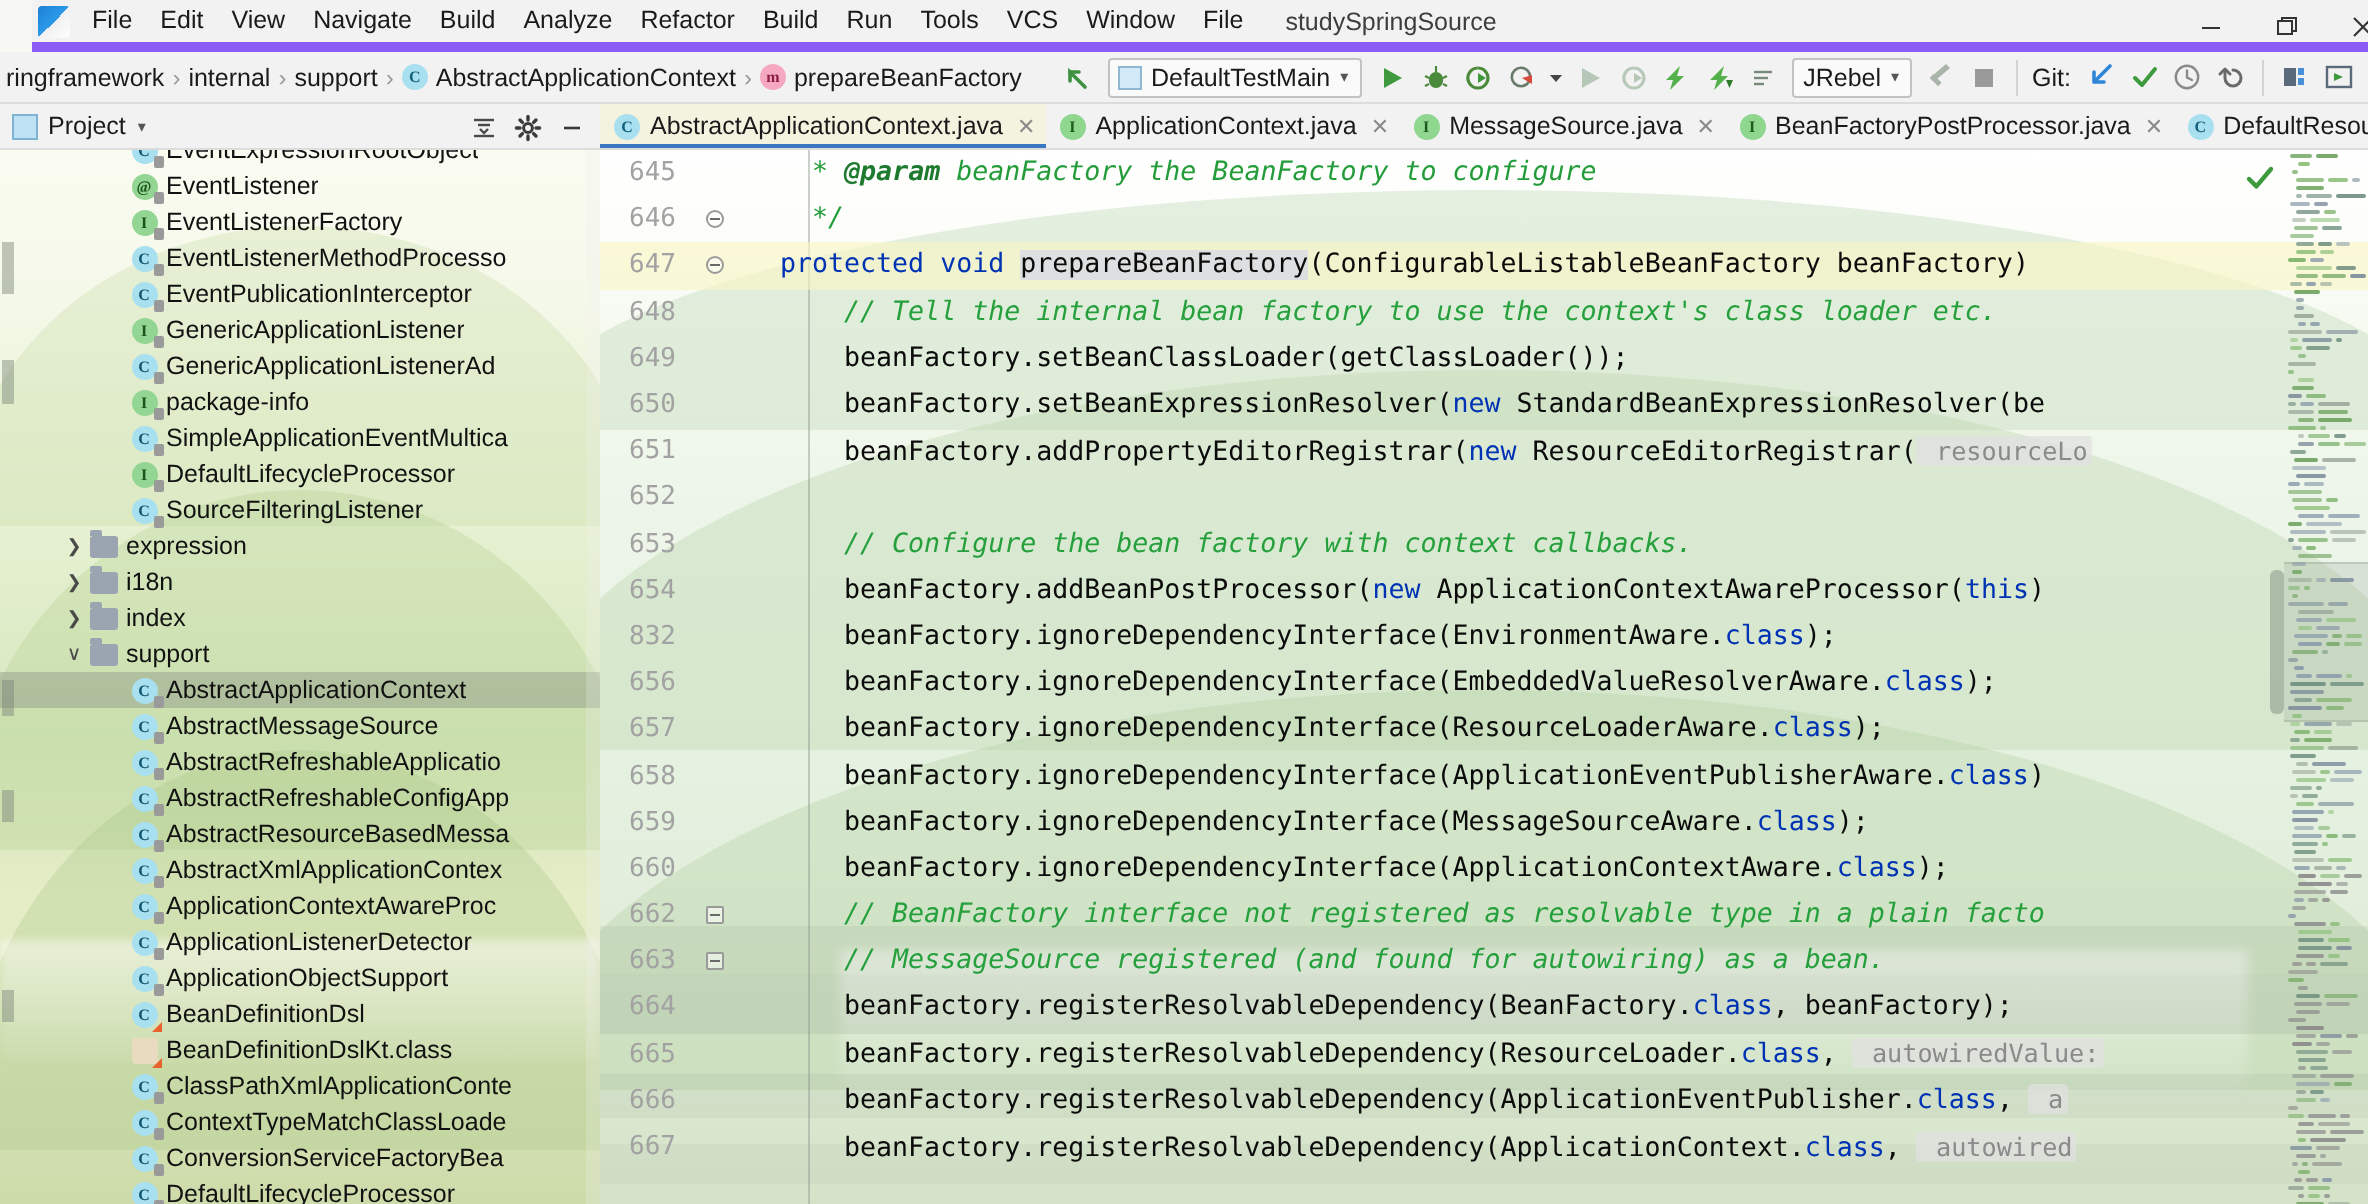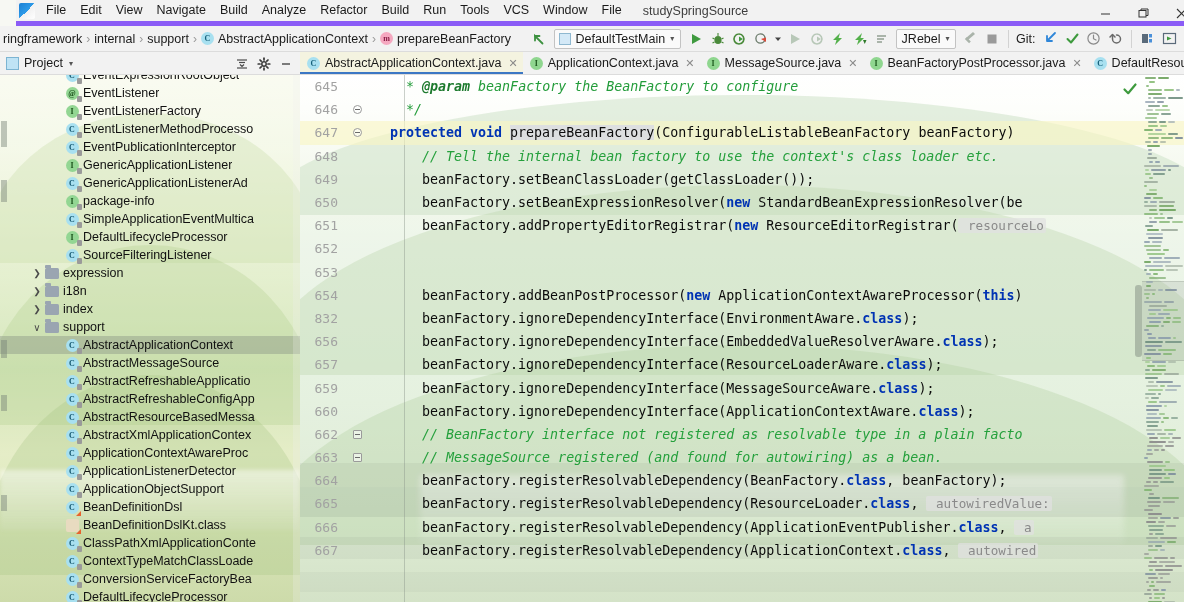--- a/index.html
+++ b/index.html
@@ -262,21 +262,21 @@
   .foldbox:after {
     content: ''; position: absolute; left: 1px; right: 1px; top: 3px; height: 1px; background: #6a6a6a;
   }
   .foldbox.open { border-radius: 50%; }
   .vbar {
     position: absolute; left: 104px; top: 0; bottom: 0; width: 1px; background: rgba(140,150,140,0.45);
   }
   .ctext { padding-left: 6px; }
 
   
-  .kw   { color: #0033b3; font-weight: bold; margin-top: 22px; }
+  .kw   { color: #0033b3; font-weight: normal; margin-top: 22px; }
   .cmt  { color: #25a03c; font-style: italic; }
   .doc  { color: #239c3a; font-style: italic; }
   .tag  { color: #1d7a2e; font-weight: bold; font-style: italic; }
   .hint {
     background: rgba(225,225,225,0.72); color: #8a8a8a; font-style: normal;
     padding: 0 2px; border-radius: 2px; font-size: 12.6px;
   }
   .methodhl { background: rgba(205,205,240,0.55); }
 
   .okcheck { position: absolute; right: 46px; top: 6px; }
@@ -807,25 +807,26 @@
       <div class="lines" id="code-lines">
 
       <div class="cline"><span class="lnum">645</span><span class="fold"></span><span class="ctext"><span class="doc">    * </span><span class="tag">@param</span><span class="doc"> beanFactory the BeanFactory to configure</span></span></div>
           <div class="cline"><span class="lnum">646</span><span class="fold"><span class="foldbox open"></span></span><span class="ctext"><span class="doc">    */</span></span></div>
           <div class="cline hl"><span class="lnum">647</span><span class="fold"><span class="foldbox open"></span></span><span class="ctext"><span class="kw">  protected void </span><span class="methodhl">prepareBeanFactory</span><span>(ConfigurableListableBeanFactory beanFactory) </span></span></div>
           <div class="cline"><span class="lnum">648</span><span class="fold"></span><span class="ctext"><span class="cmt">      // Tell the internal bean factory to use the context's class loader etc.</span></span></div>
           <div class="cline"><span class="lnum">649</span><span class="fold"></span><span class="ctext"><span>      beanFactory.setBeanClassLoader(getClassLoader());</span></span></div>
           <div class="cline"><span class="lnum">650</span><span class="fold"></span><span class="ctext"><span>      beanFactory.setBeanExpressionResolver(</span><span class="kw">new</span><span> StandardBeanExpressionResolver(be</span></span></div>
           <div class="cline"><span class="lnum">651</span><span class="fold"></span><span class="ctext"><span>      beanFactory.addPropertyEditorRegistrar(</span><span class="kw">new</span><span> ResourceEditorRegistrar(</span><span class="hint"> resourceLo</span></span></div>
           <div class="cline"><span class="lnum">652</span><span class="fold"></span><span class="ctext"></span></div>
-          <div class="cline"><span class="lnum">653</span><span class="fold"></span></div>
+          <div class="cline"><span class="lnum">653</span><span class="fold"></span><span class="ctext"><span class="cmt">      // Configure the bean factory with context callbacks.</span></span></div>
           <div class="cline"><span class="lnum">654</span><span class="fold"></span><span class="ctext"><span>      beanFactory.addBeanPostProcessor(</span><span class="kw">new</span><span> ApplicationContextAwareProcessor(</span><span class="kw">this</span><span>)</span></span></div>
           <div class="cline"><span class="lnum">832</span><span class="fold"></span><span class="ctext"><span>      beanFactory.ignoreDependencyInterface(EnvironmentAware.</span><span class="kw">class</span><span>);</span></span></div>
           <div class="cline"><span class="lnum">656</span><span class="fold"></span><span class="ctext"><span>      beanFactory.ignoreDependencyInterface(EmbeddedValueResolverAware.</span><span class="kw">class</span><span>);</span></span></div>
           <div class="cline"><span class="lnum">657</span><span class="fold"></span><span class="ctext"><span>      beanFactory.ignoreDependencyInterface(ResourceLoaderAware.</span><span class="kw">class</span><span>);</span></span></div>
+          <div class="cline"><span class="lnum">658</span><span class="fold"></span><span class="ctext"><span>      beanFactory.ignoreDependencyInterface(ApplicationEventPublisherAware.</span><span class="kw">class</span><span>)</span></span></div>
           <div class="cline"><span class="lnum">659</span><span class="fold"></span><span class="ctext"><span>      beanFactory.ignoreDependencyInterface(MessageSourceAware.</span><span class="kw">class</span><span>);</span></span></div>
           <div class="cline"><span class="lnum">660</span><span class="fold"></span><span class="ctext"><span>      beanFactory.ignoreDependencyInterface(ApplicationContextAware.</span><span class="kw">class</span><span>);</span></span></div>
           <div class="cline"><span class="lnum">662</span><span class="fold"><span class="foldbox"></span></span><span class="ctext"><span class="cmt">      // BeanFactory interface not registered as resolvable type in a plain facto</span></span></div>
           <div class="cline"><span class="lnum">663</span><span class="fold"><span class="foldbox"></span></span><span class="ctext"><span class="cmt">      // MessageSource registered (and found for autowiring) as a bean.</span></span></div>
           <div class="cline"><span class="lnum">664</span><span class="fold"></span><span class="ctext"><span>      beanFactory.registerResolvableDependency(BeanFactory.</span><span class="kw">class</span><span>, beanFactory);</span></span></div>
           <div class="cline"><span class="lnum">665</span><span class="fold"></span><span class="ctext"><span>      beanFactory.registerResolvableDependency(ResourceLoader.</span><span class="kw">class</span><span>, </span><span class="hint"> autowiredValue:</span></span></div>
           <div class="cline"><span class="lnum">666</span><span class="fold"></span><span class="ctext"><span>      beanFactory.registerResolvableDependency(ApplicationEventPublisher.</span><span class="kw">class</span><span>, </span><span class="hint"> a</span></span></div>
           <div class="cline"><span class="lnum">667</span><span class="fold"></span><span class="ctext"><span>      beanFactory.registerResolvableDependency(ApplicationContext.</span><span class="kw">class</span><span>, </span><span class="hint"> autowired</span></span></div>
         </div>
 

